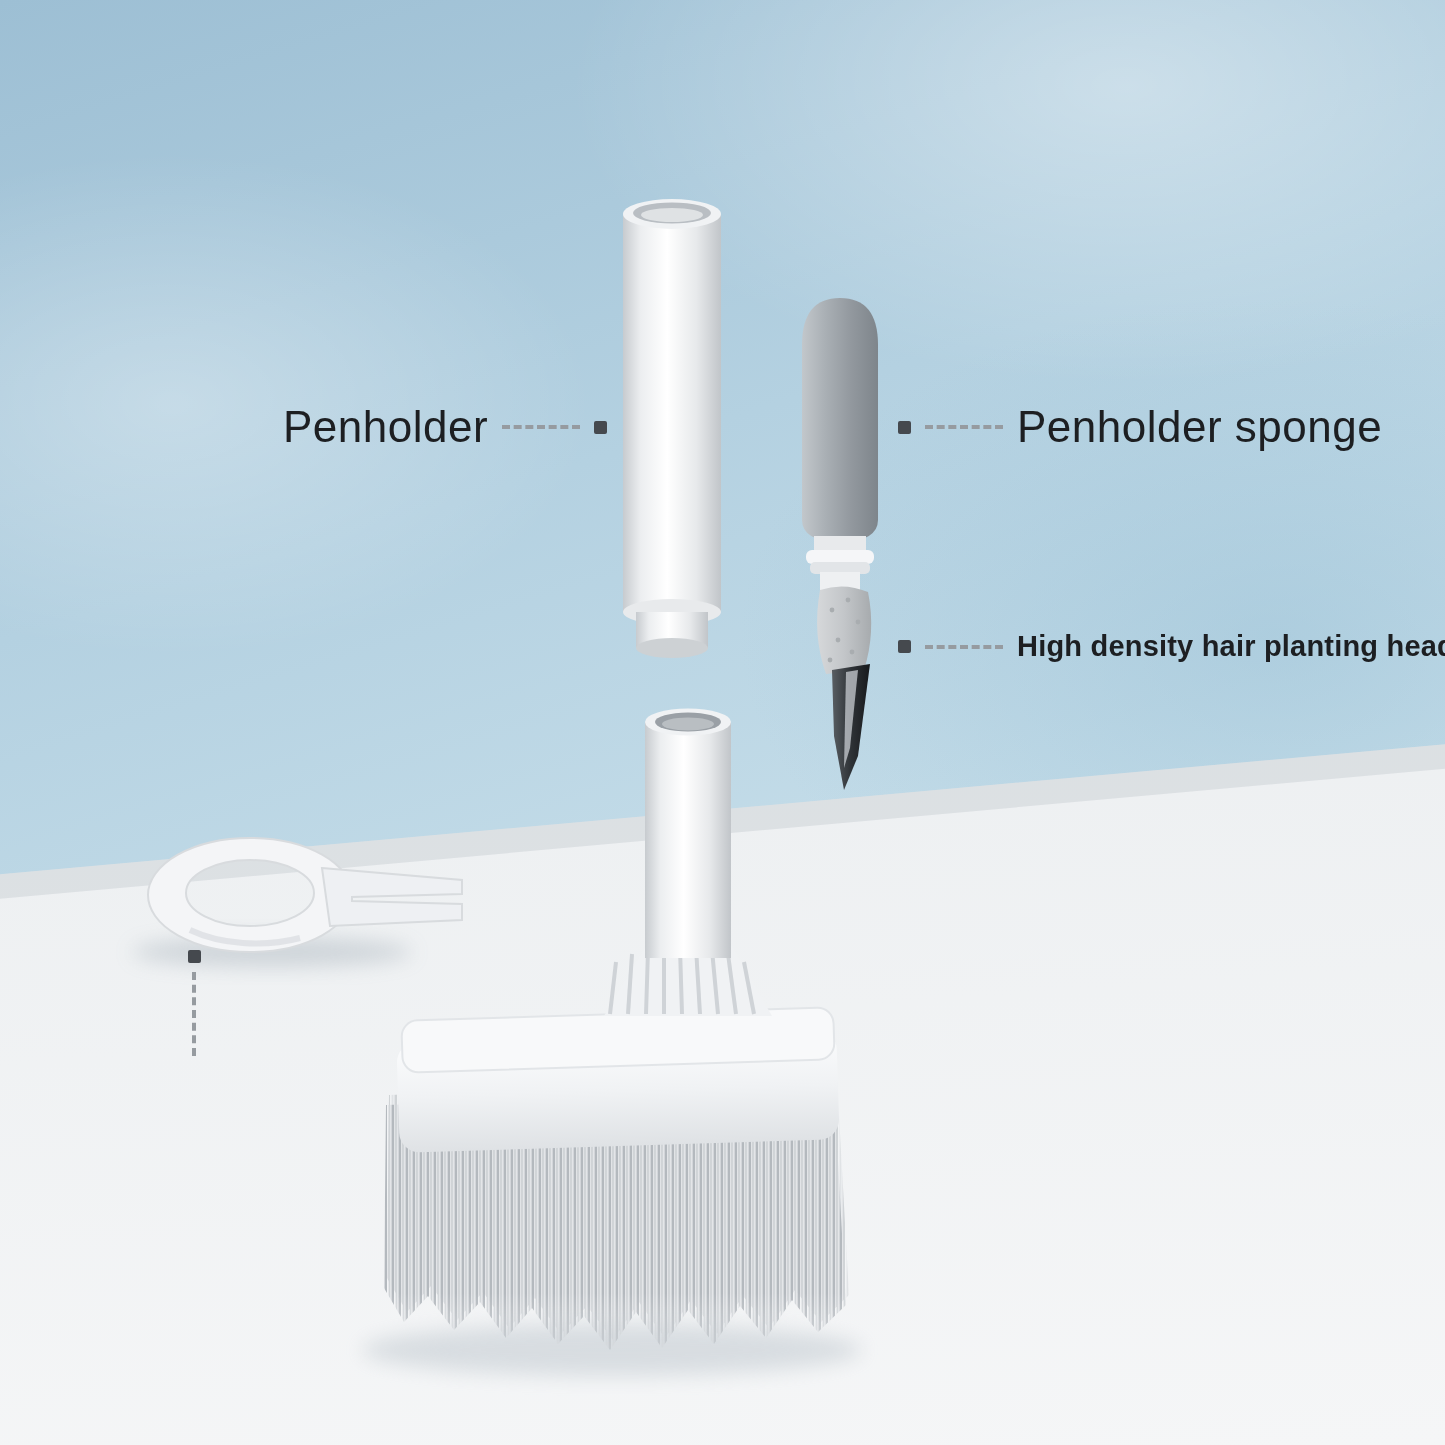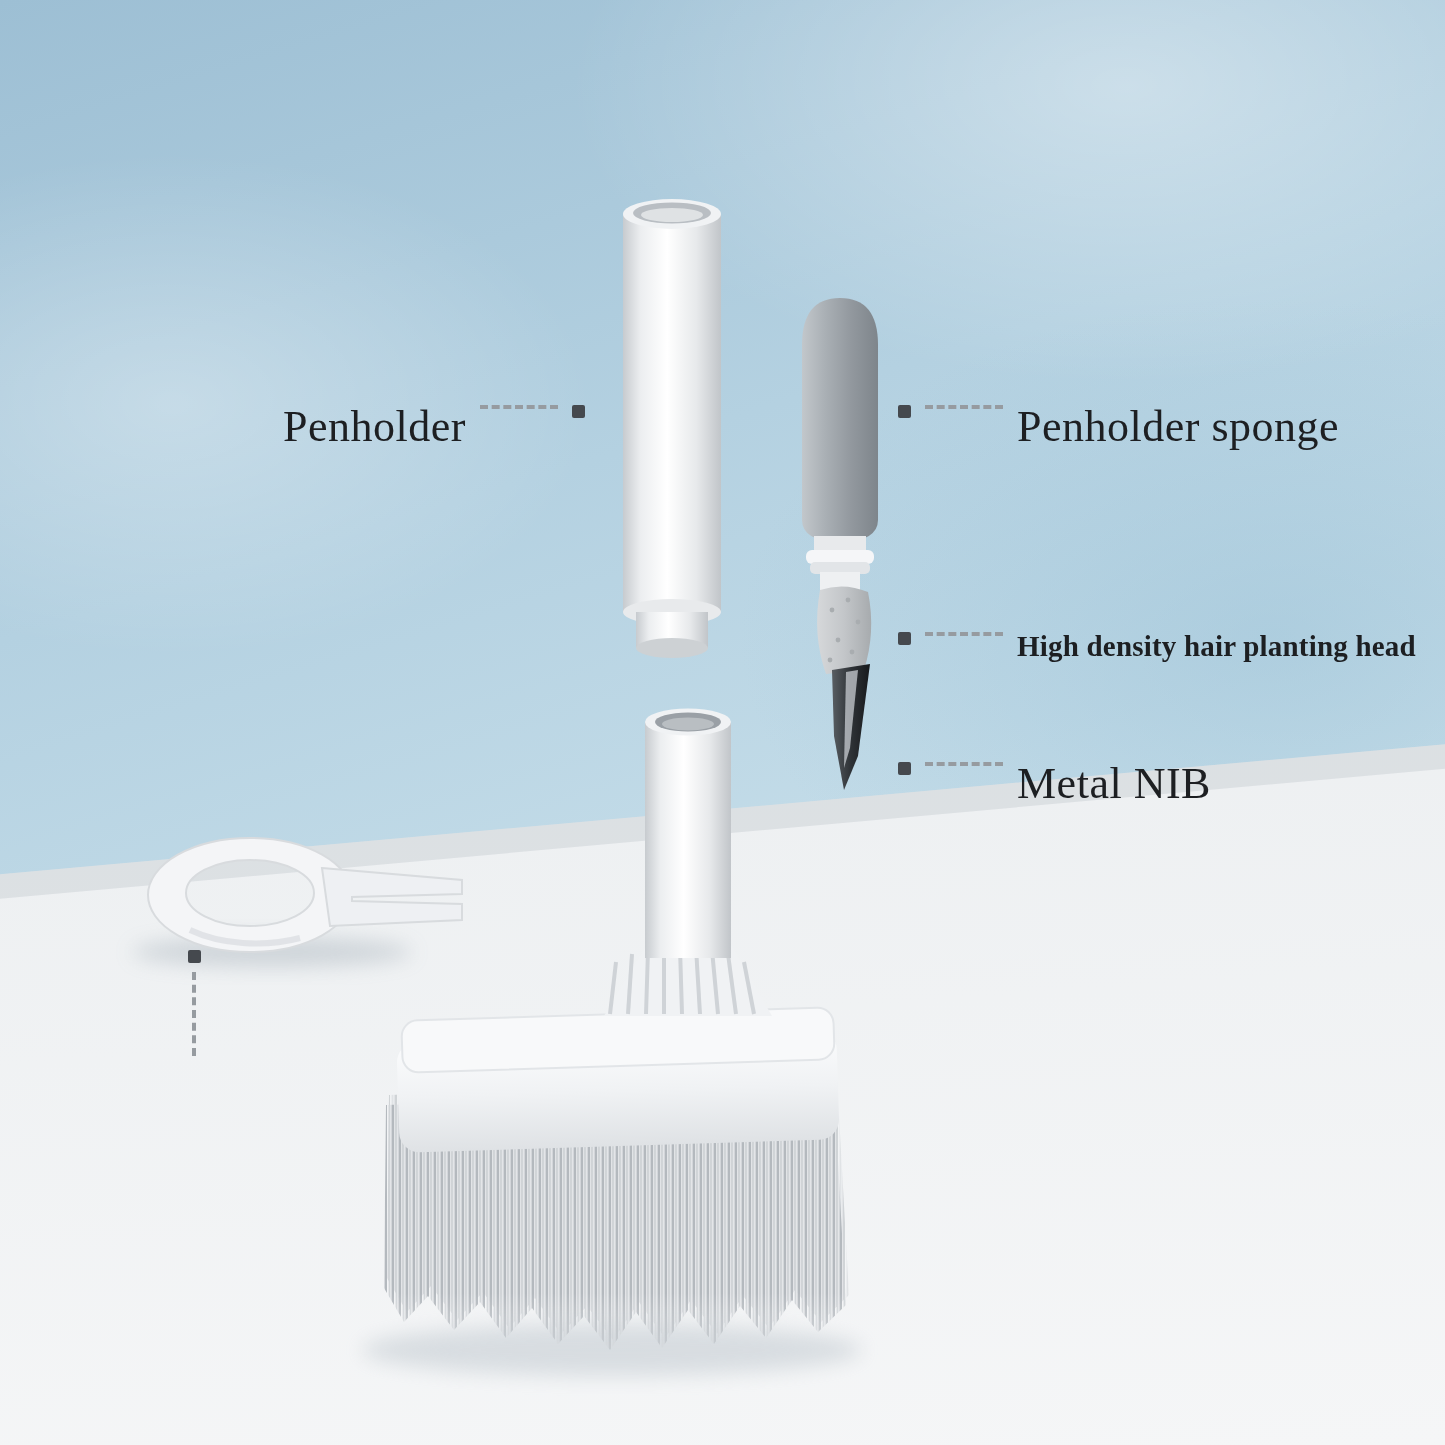--- a/index.html
+++ b/index.html
@@ -17,22 +17,22 @@
     clip-path:polygon(0 60.5%,100% 51.5%,100% 100%,0 100%);
     background:linear-gradient(176deg,#dfe3e7 0%,#ebeef0 38%,#f5f6f7 100%);
   }
   .surface-edge{
     position:absolute;inset:0;
     clip-path:polygon(0 60.5%,100% 51.5%,100% 53.2%,0 62.2%);
     background:rgba(110,128,145,.14);
   }
   .art{position:absolute;inset:0;}
   .label{
-    position:absolute;display:flex;align-items:flex-start;gap:14px;z-index:5;
-    color:#1d1f22;font-size:44px;font-weight:500;letter-spacing:.5px;white-space:nowrap;font-family:Liberation Serif, serif;
+    position:absolute;display:flex;align-items:center;gap:14px;z-index:5;
+    color:#1d1f22;font-size:44px;font-weight:500;letter-spacing:.5px;white-space:nowrap;
   }
   .label .txt{line-height:1;}
   .dash-h{width:78px;height:0;border-top:4px dashed #969ba0;}
   .dash-v{position:absolute;width:0;height:84px;border-left:4px dashed #969ba0;z-index:5;}
   .dot{width:13px;height:13px;background:#45494e;border-radius:2px;flex:0 0 auto;}
   .dot-abs{position:absolute;width:13px;height:13px;background:#45494e;border-radius:2px;z-index:5;}
   .label.small{font-size:29px;font-weight:700;letter-spacing:.2px;}
 </style>
 </head>
 <body>
@@ -179,23 +179,18 @@
     <span class="dash-h"></span>
     <span class="txt">Penholder sponge</span>
   </div>
 
   <div class="label small" style="left:898px;top:632px;">
     <span class="dot"></span>
     <span class="dash-h"></span>
     <span class="txt">High density hair planting head</span>
   </div>
 
-  <div class="label" style="left:898px;top:762px;">
-    <span class="dot"></span>
-    <span class="dash-h"></span>
-    <span class="txt">Metal NIB</span>
-  </div>
 
   <span class="dot-abs" style="left:188px;top:950px;"></span>
   <span class="dash-v" style="left:192px;top:972px;"></span>
 
 
 </div>
 
 </body></html>

